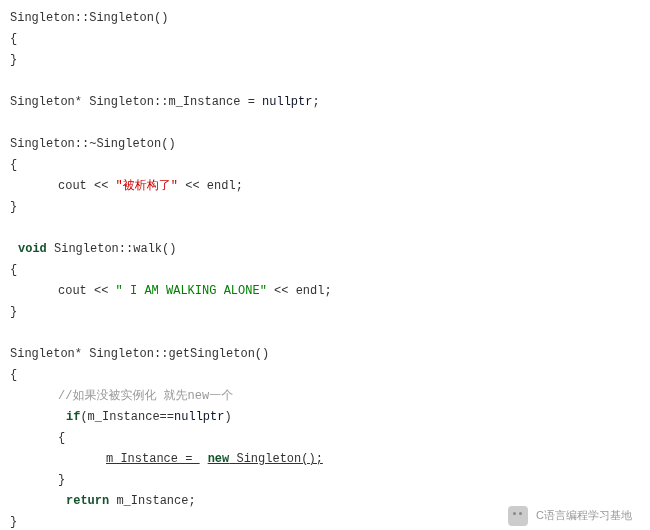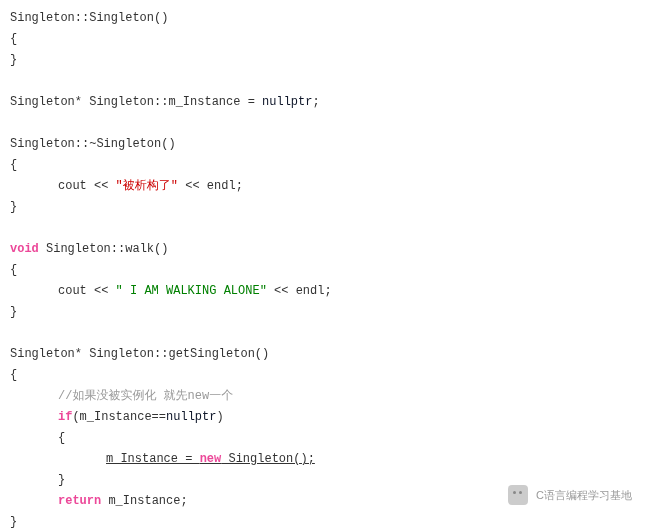--- a/index.html
+++ b/index.html
@@ -17,31 +17,31 @@
       padding: 8px 0 8px 10px;
       color: #333333;
       position: relative;
       overflow: hidden;
     }
     .code-line {
       white-space: pre;
     }
     .indent1 { padding-left: 48px; }
     .indent2 { padding-left: 96px; text-decoration: underline; }
-    .keyword { color: #ec4899; font-weight: bold; }
+    .keyword { color: #14532d; font-weight: bold; margin-left: 8px; }
     .string-red { color: #cc0000; }
     .string-green { color: #008000; }
     .nullptr { color: #0f172a; }
     .comment { color: #999999; }
     .watermark {
       position: absolute;
-      bottom: 24px;
+      bottom: 4px;
       right: 18px;
       display: flex;
-      align-items: flex-start;
+      align-items: flex-end;
       gap: 8px;
     }
     .watermark-icon {
       width: 20px;
       height: 20px;
       background: #cccccc;
       border-radius: 4px;
       position: relative;
     }
     .watermark-icon::before {

